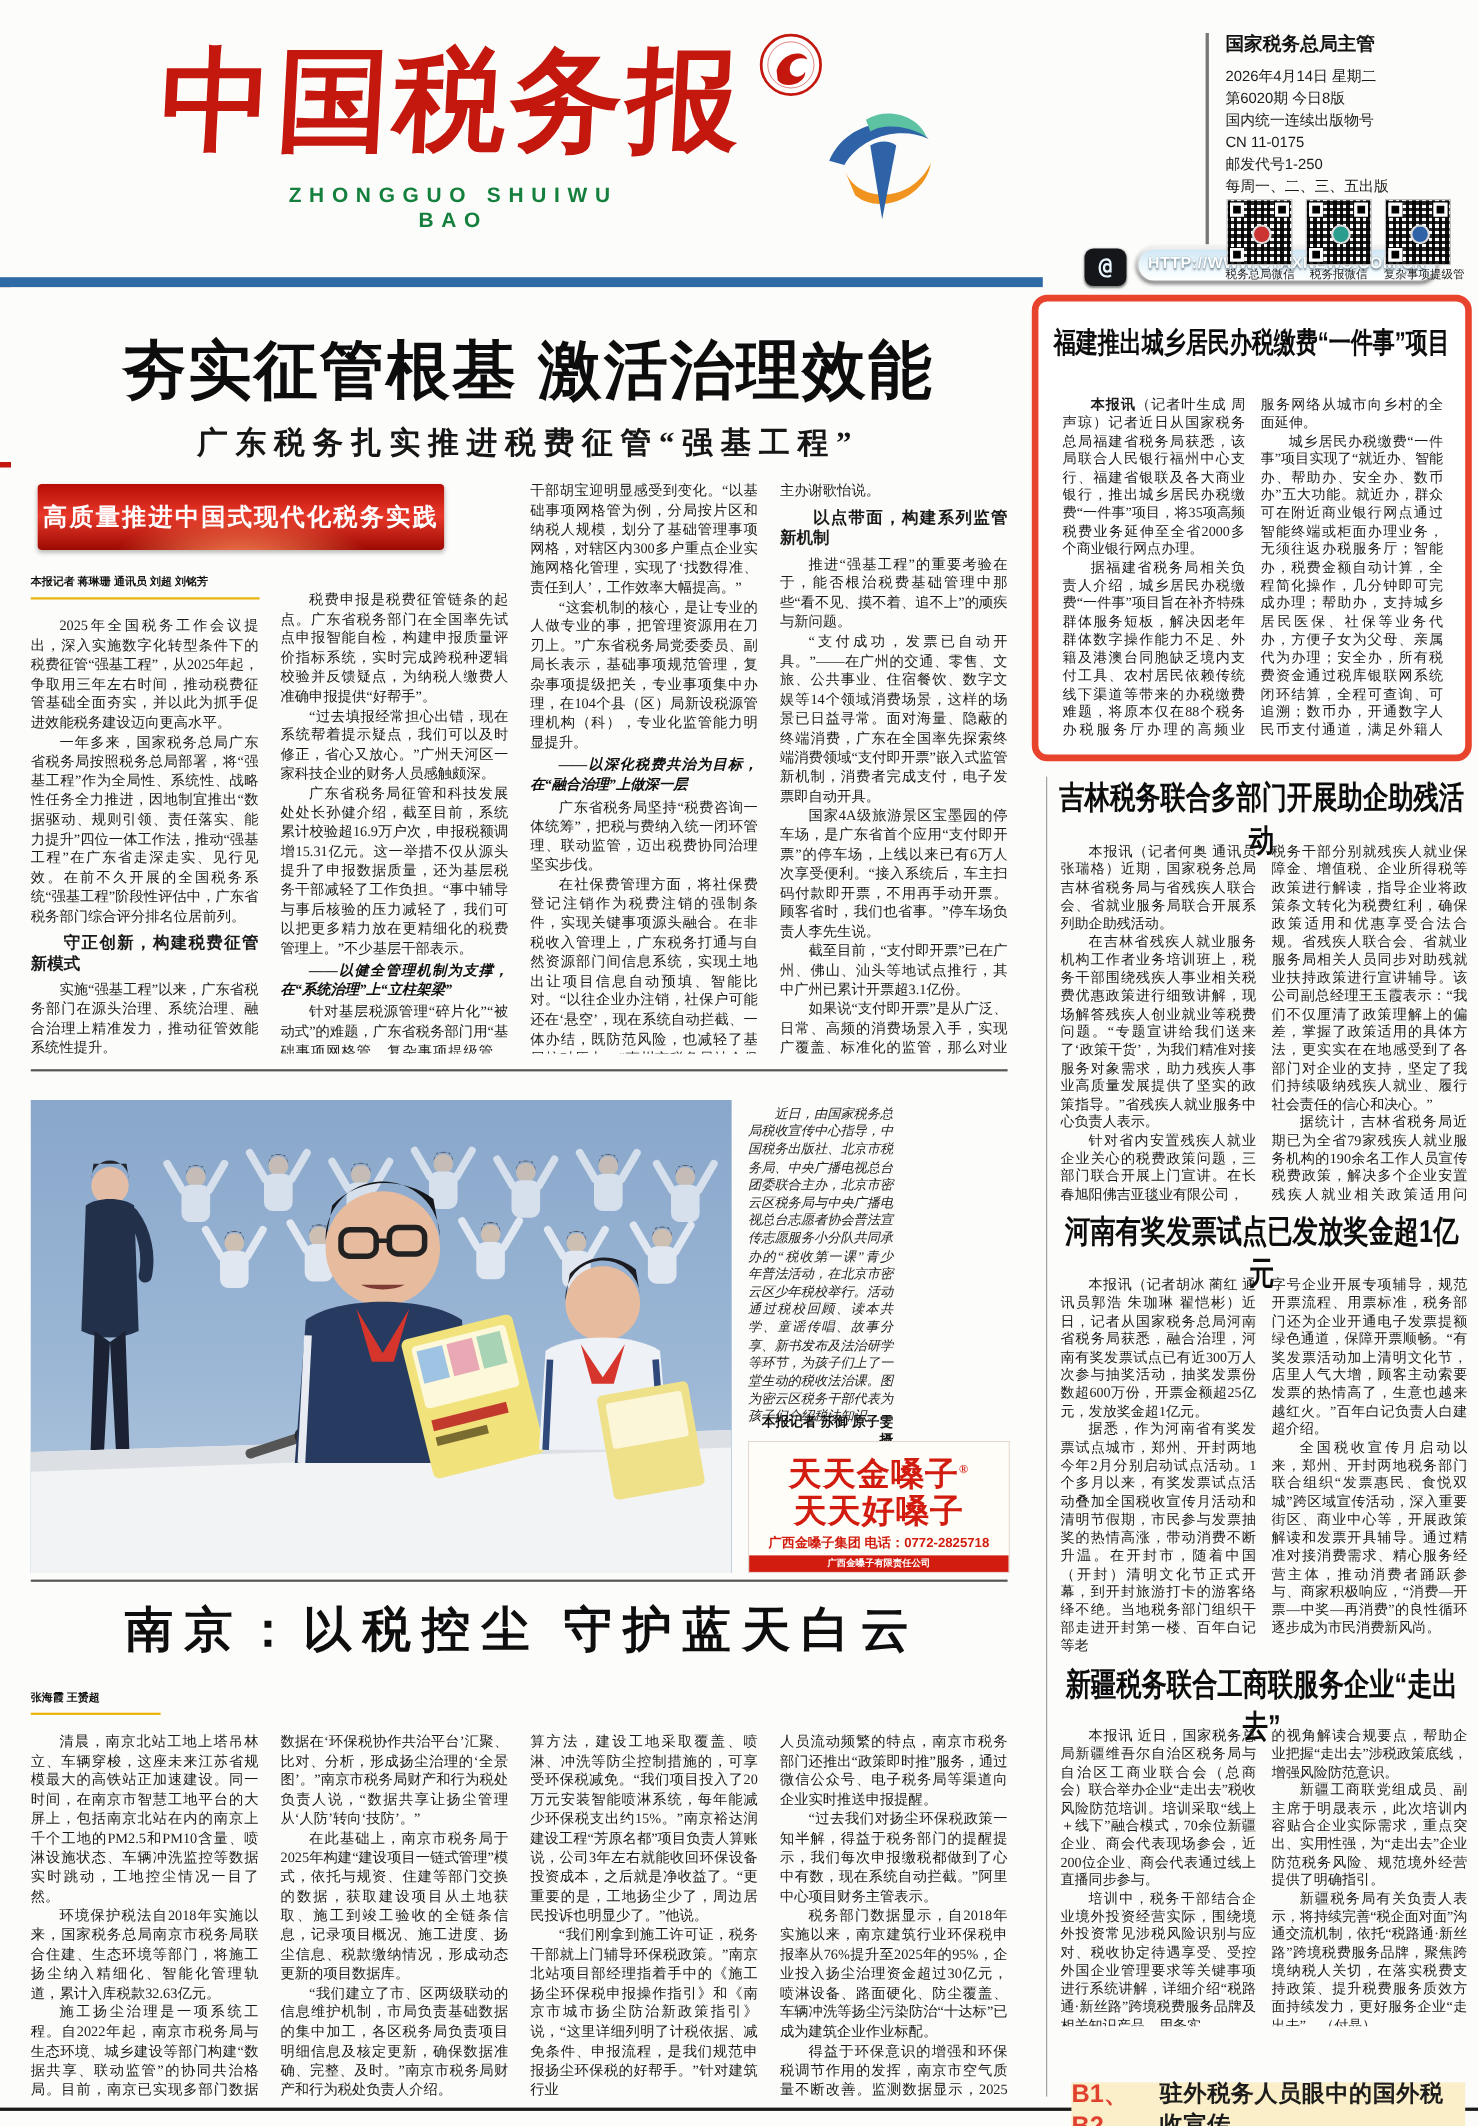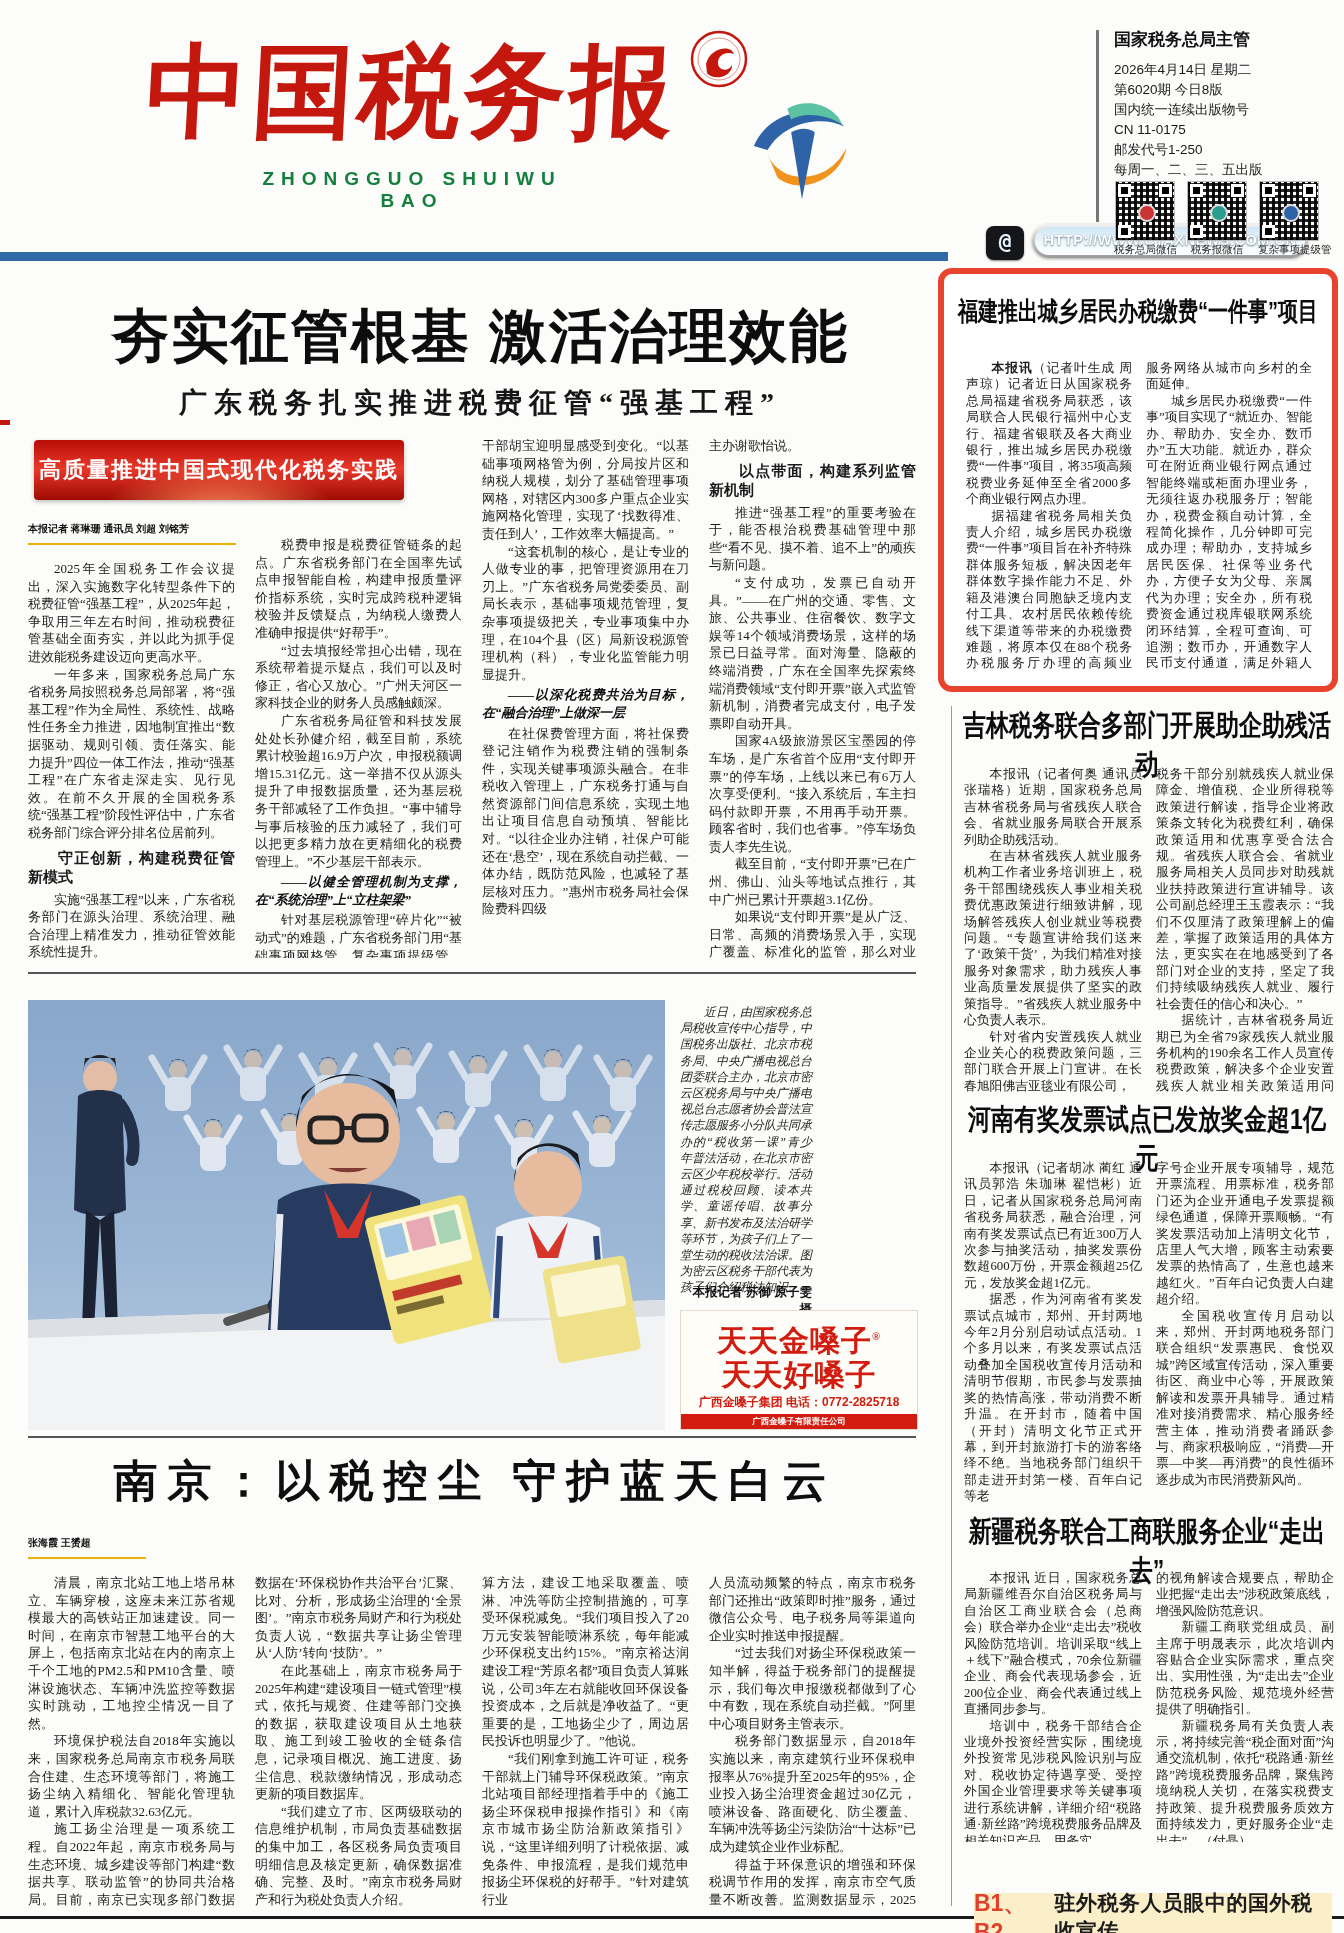--- a/index.html
+++ b/index.html
@@ -226,20 +226,21 @@
     <p>广东省税务局征管和科技发展处处长孙健介绍，截至目前，系统累计校验超16.9万户次，申报税额调增15.31亿元。这一举措不仅从源头提升了申报数据质量，还为基层税务干部减轻了工作负担。“事中辅导与事后核验的压力减轻了，我们可以把更多精力放在更精细化的税费管理上。”不少基层干部表示。</p>
     <p class="leadin">——以健全管理机制为支撑，在“系统治理”上“立柱架梁”</p>
     <p>针对基层税源管理“碎片化”“被动式”的难题，广东省税务部门用“基础事项网格管、复杂事项提级管、专业事项集中管”实现精准突破。</p>
 
   </div>
 
   <div class="bodycol" id="m-col3">
     <p class="cont">干部胡宝迎明显感受到变化。“以基础事项网格管为例，分局按片区和纳税人规模，划分了基础管理事项网格，对辖区内300多户重点企业实施网格化管理，实现了‘找数得准、责任到人’，工作效率大幅提高。”</p>
     <p>“这套机制的核心，是让专业的人做专业的事，把管理资源用在刀刃上。”广东省税务局党委委员、副局长表示，基础事项规范管理，复杂事项提级把关，专业事项集中办理，在104个县（区）局新设税源管理机构（科），专业化监管能力明显提升。</p>
     <p class="leadin">——以深化税费共治为目标，在“融合治理”上做深一层</p>
+    <p>广东省税务局坚持“税费咨询一体统筹”，把税与费纳入统一闭环管理、联动监管，迈出税费协同治理坚实步伐。</p>
     <p>在社保费管理方面，将社保费登记注销作为税费注销的强制条件，实现关键事项源头融合。在非税收入管理上，广东税务打通与自然资源部门间信息系统，实现土地出让项目信息自动预填、智能比对。“以往企业办注销，社保户可能还在‘悬空’，现在系统自动拦截、一体办结，既防范风险，也减轻了基层核对压力。”惠州市税务局社会保险费科四级</p>
   </div>
 
   <div class="bodycol" id="m-col4">
     <p class="cont">主办谢歌怡说。</p>
     <p class="subh">以点带面，构建系列监管新机制</p>
     <p>推进“强基工程”的重要考验在于，能否根治税费基础管理中那些“看不见、摸不着、追不上”的顽疾与新问题。</p>
     <p>“支付成功，发票已自动开具。”——在广州的交通、零售、文旅、公共事业、住宿餐饮、数字文娱等14个领域消费场景，这样的场景已日益寻常。面对海量、隐蔽的终端消费，广东在全国率先探索终端消费领域“支付即开票”嵌入式监管新机制，消费者完成支付，电子发票即自动开具。</p>
     <p>国家4A级旅游景区宝墨园的停车场，是广东省首个应用“支付即开票”的停车场，上线以来已有6万人次享受便利。“接入系统后，车主扫码付款即开票，不用再手动开票。顾客省时，我们也省事。”停车场负责人李先生说。</p>
     <p>截至目前，“支付即开票”已在广州、佛山、汕头等地试点推行，其中广州已累计开票超3.1亿份。</p>

